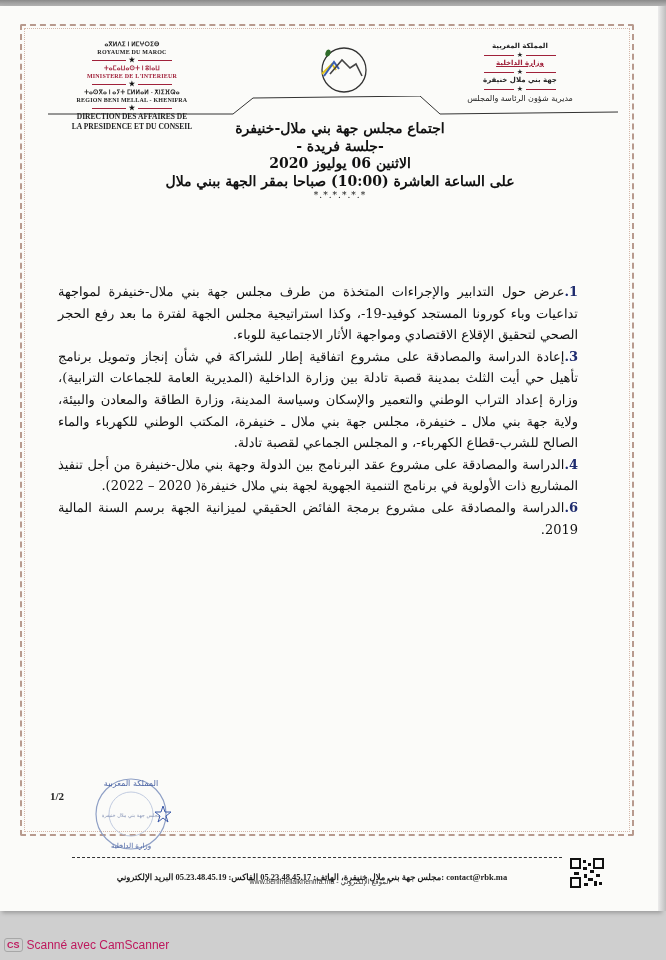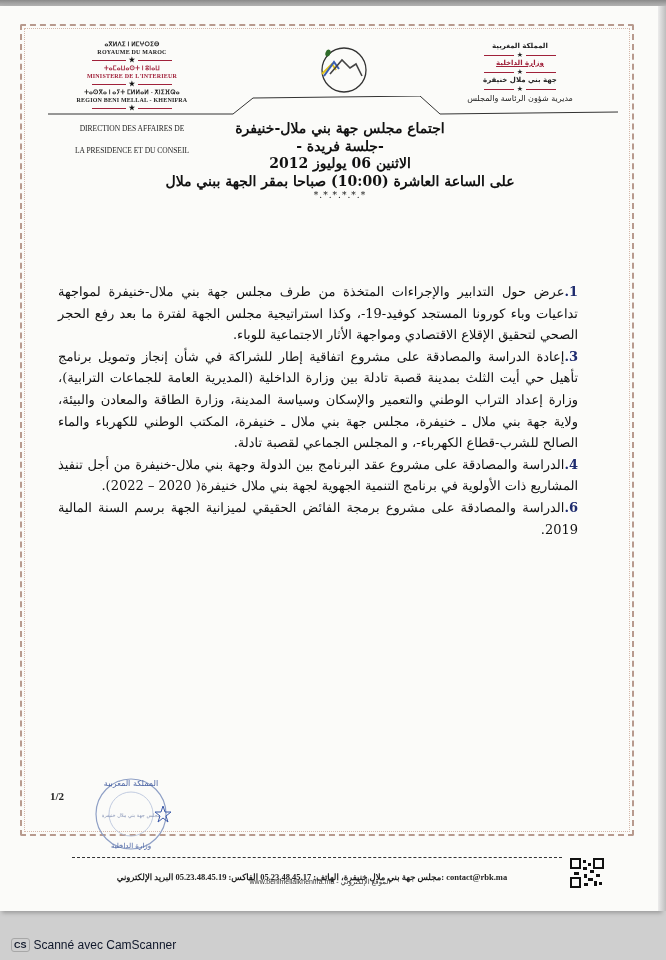--- a/index.html
+++ b/index.html
@@ -33,21 +33,21 @@
     
     .hdr-left {
       position:absolute; left:62px; top:40px; width:140px;
       text-align:center; font-family:"Liberation Serif", serif;
       color:#222;
     }
     .hdr-left .ln { font-size:6px; font-weight:bold; line-height:8px; letter-spacing:0.2px; }
     .hdr-left .ln.red { color:#a0213a; }
     .hdr-left .sep { font-size:7px; line-height:8px; color:#111; }
     .hdr-left .sep span { display:inline-block; width:34px; height:1px; background:#a0213a; vertical-align:middle; margin:0 3px; }
-    .hdr-left .dir { font-size:7.5px; font-weight:normal; line-height:10px;margin-top:12px; }
+    .hdr-left .dir { font-size:7.5px; font-weight:bold; line-height:10px; }
     .hdr-right {
       position:absolute; right:86px; top:42px; width:120px;
       text-align:center; direction:rtl; font-family:"DejaVu Sans", sans-serif; color:#222;
     }
     .hdr-right .ln { font-size:7px; font-weight:bold; line-height:9px; }
     .hdr-right .ln.red { color:#a0213a; text-decoration:underline; }
     .hdr-right .sep { font-size:7px; line-height:8px; }
     .hdr-right .sep span { display:inline-block; width:30px; height:1px; background:#a0213a; vertical-align:middle; margin:0 3px; }
     .hdr-right .dir { font-size:8px; line-height:12px; }
     .logo { position:absolute; left:312px; top:40px; width:60px; height:60px; }
@@ -83,22 +83,22 @@
       font-family:"Liberation Serif", serif; white-space:nowrap;margin-top:9px;
     }
     .foot-web {
       position:absolute; left:200px; top:878px; width:240px;
       font-size:7px; color:#333; text-align:center; font-family:"Liberation Sans", sans-serif;
     }
     .qr { position:absolute; left:570px; top:858px; width:34px; height:30px; }
 
     
     .cs-mark {
-      position:absolute; left:11px; top:938px; display:flex; align-items:center;
-      color:#0f172a; font-family:"Liberation Sans", sans-serif; font-size:12px;
+      position:absolute; left:4px; top:938px; display:flex; align-items:center;
+      color:#be185d; font-family:"Liberation Sans", sans-serif; font-size:12px;
     }
     .cs-logo {
       display:inline-block; border:1.5px solid #a7a7a7; border-radius:3px;
       font-size:9px; font-weight:bold; padding:0 2px; margin-right:4px; line-height:12px;
     }
   </style>
 </head>
 <body>
 
 <div class="photo-top"></div>
@@ -138,21 +138,21 @@
   <div class="dir">مديرية شؤون الرئاسة والمجلس</div>
 </div>
 
 <svg class="hdr-line" viewBox="0 0 570 20">
   <path d="M0 18 L185 18 L205 2 L372 0 L392 18 L570 16" fill="none" stroke="#333" stroke-width="1"></path>
 </svg>
 
 <div class="title-block">
   <div class="t">اجتماع مجلس جهة بني ملال-خنيفرة</div>
   <div class="t">-جلسة فريدة -</div>
-  <div class="t">الاثنين 06 يوليوز 2012</div>
+  <div class="t">الاثنين 06 يوليوز 2020</div>
   <div class="t">على الساعة العاشرة (10:00) صباحا بمقر الجهة ببني ملال</div>
   <div class="dots">*.*.*.*.*.*</div>
 </div>
 
 <div class="items">
   <p class="item i1"><span class="num">1.</span><span>عرض حول  التدابير والإجراءات المتخذة من طرف مجلس جهة بني ملال-خنيفرة لمواجهة تداعيات وباء كورونا المستجد كوفيد-19-، وكذا استراتيجية مجلس الجهة لفترة ما بعد رفع الحجر الصحي لتحقيق الإقلاع الاقتصادي  ومواجهة الأثار الاجتماعية للوباء.</span></p>
   <p class="item i3"><span class="num">3.</span><span>إعادة الدراسة والمصادقة على مشروع اتفاقية إطار للشراكة في شأن إنجاز وتمويل برنامج تأهيل حي أيت الثلث بمدينة قصبة تادلة بين وزارة الداخلية (المديرية العامة للجماعات الترابية)، وزارة إعداد التراب الوطني والتعمير والإسكان وسياسة المدينة، وزارة الطاقة والمعادن والبيئة، ولاية جهة بني ملال ـ خنيفرة، مجلس جهة بني ملال ـ خنيفرة، المكتب الوطني للكهرباء والماء الصالح للشرب-قطاع الكهرباء-، و المجلس الجماعي لقصبة تادلة.</span></p>
   <p class="item i4"><span class="num">4.</span><span>الدراسة والمصادقة على مشروع عقد البرنامج بين الدولة وجهة بني ملال-خنيفرة من أجل تنفيذ المشاريع ذات الأولوية في برنامج التنمية الجهوية لجهة بني ملال خنيفرة( 2020 – 2022).</span></p>
   <p class="item i6"><span class="num">6.</span><span>الدراسة والمصادقة على مشروع برمجة الفائض الحقيقي لميزانية الجهة برسم السنة المالية 2019.</span></p>
 </div>

